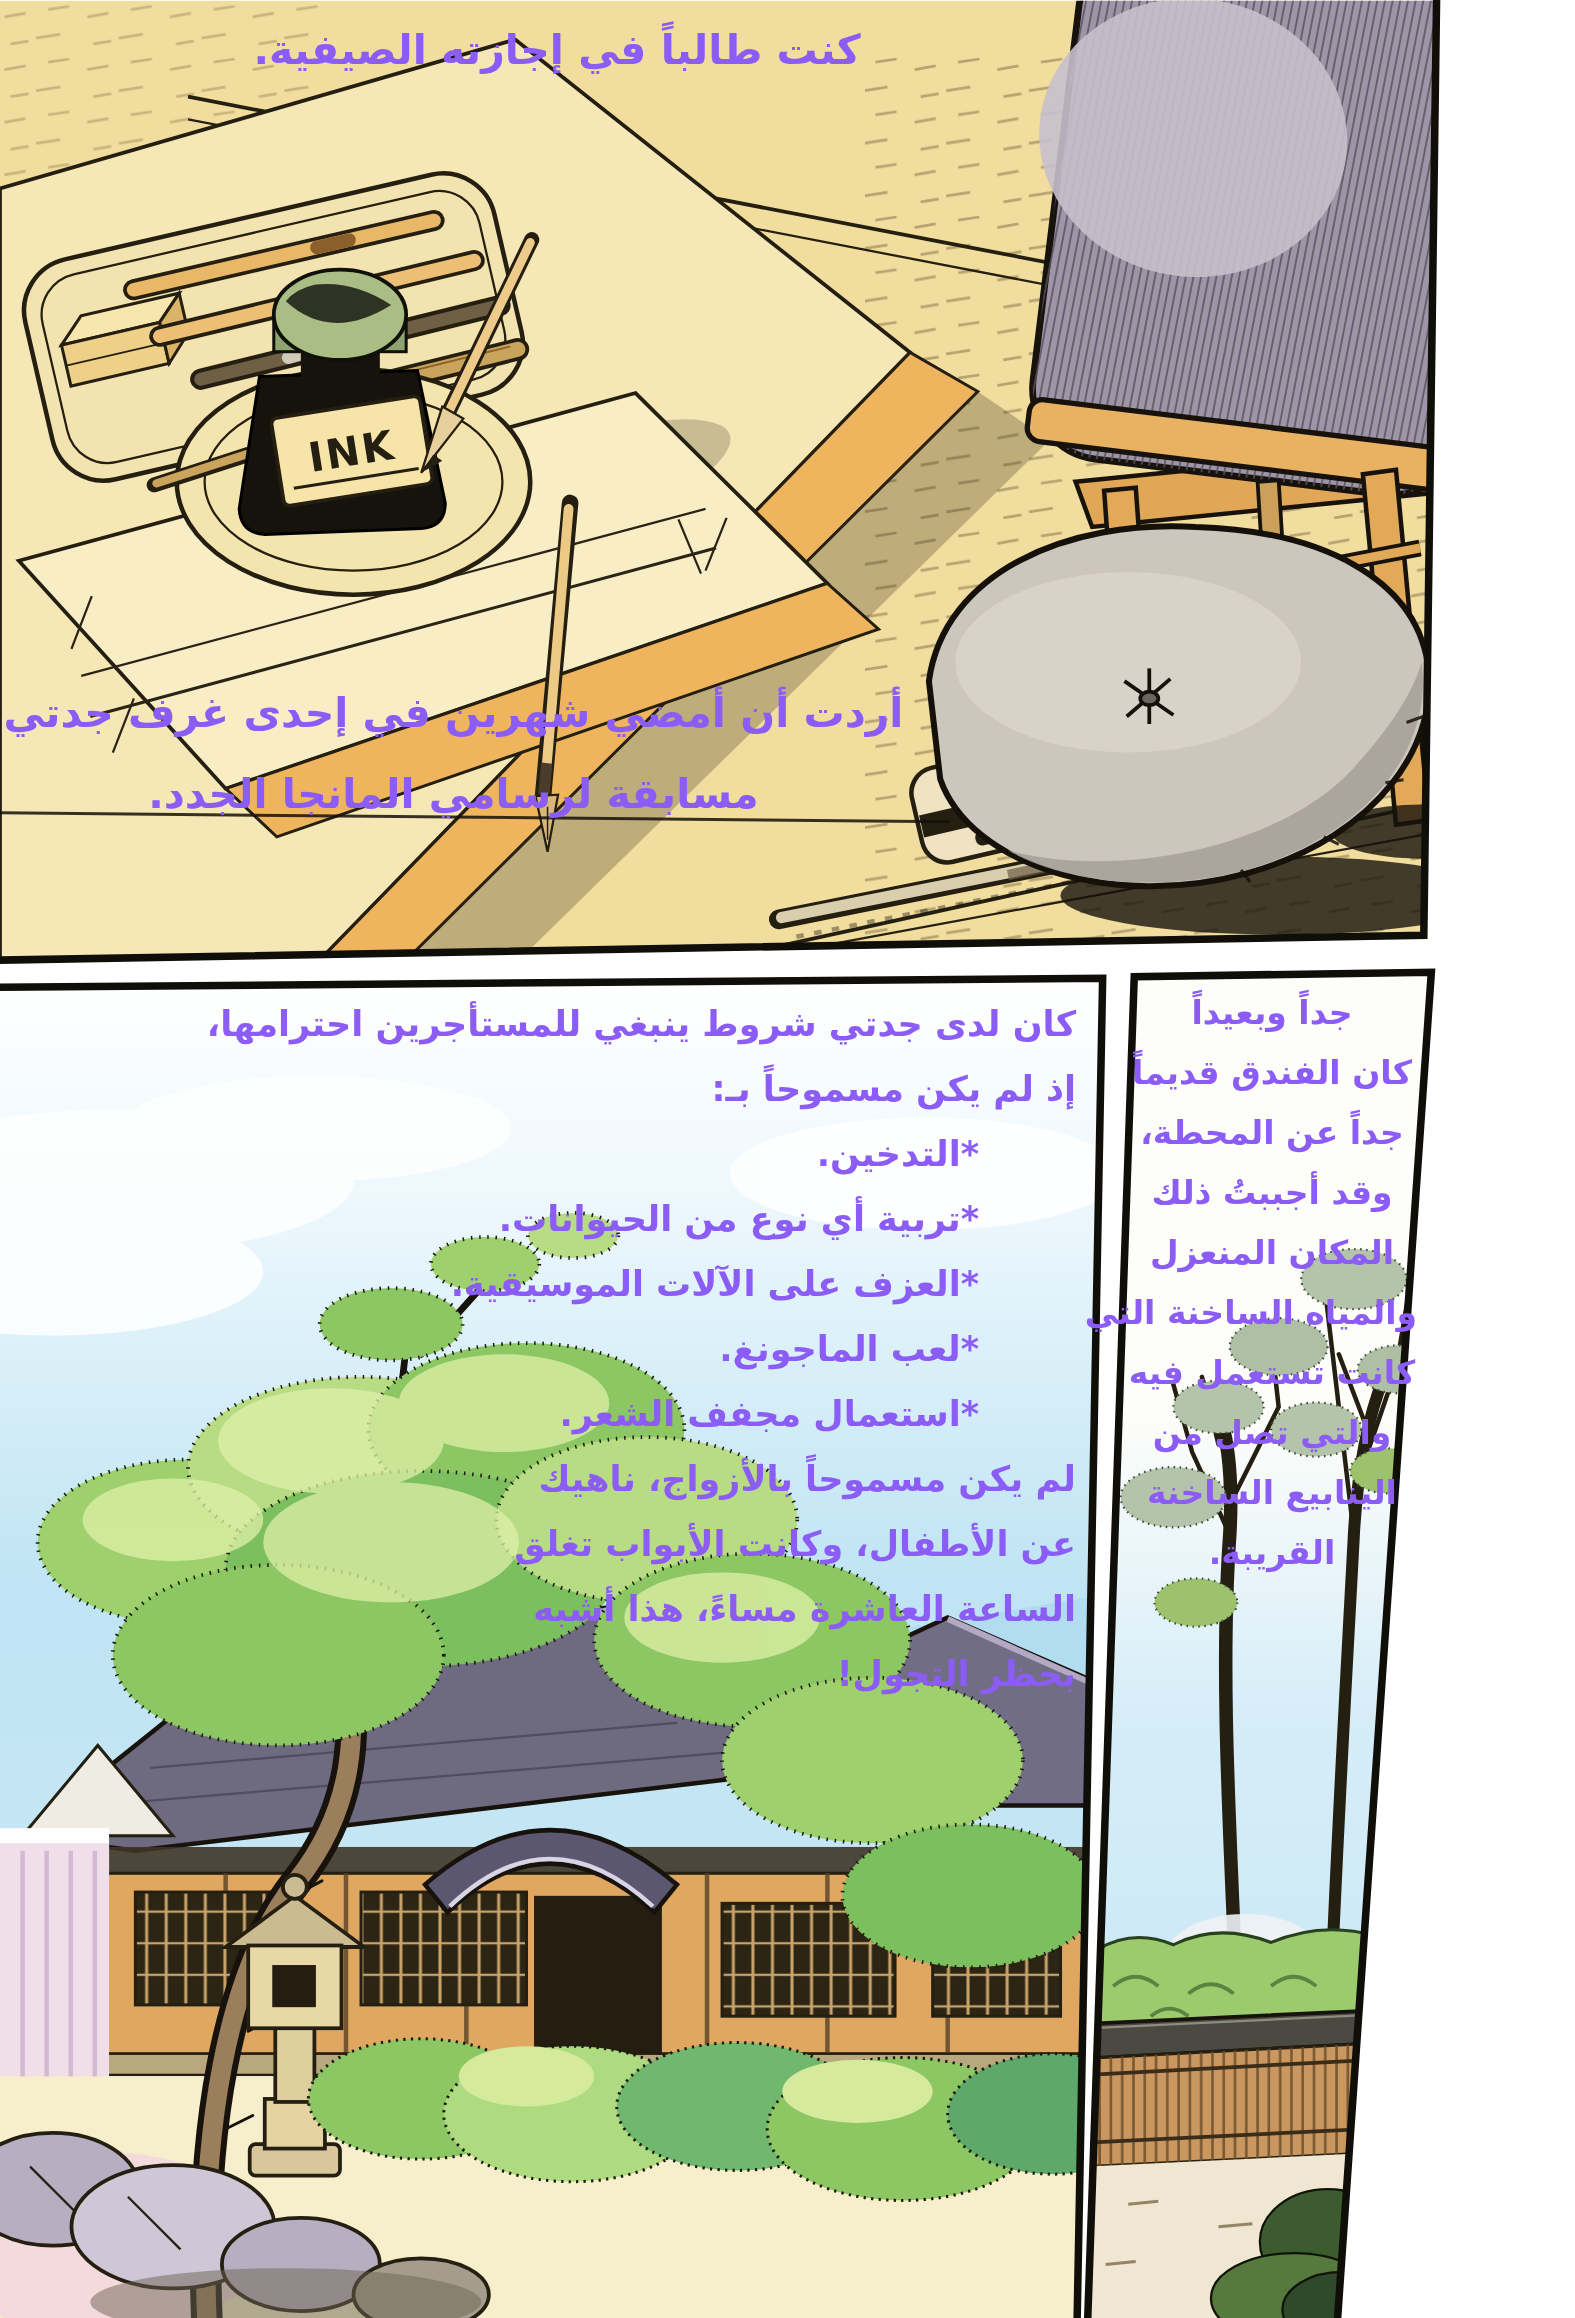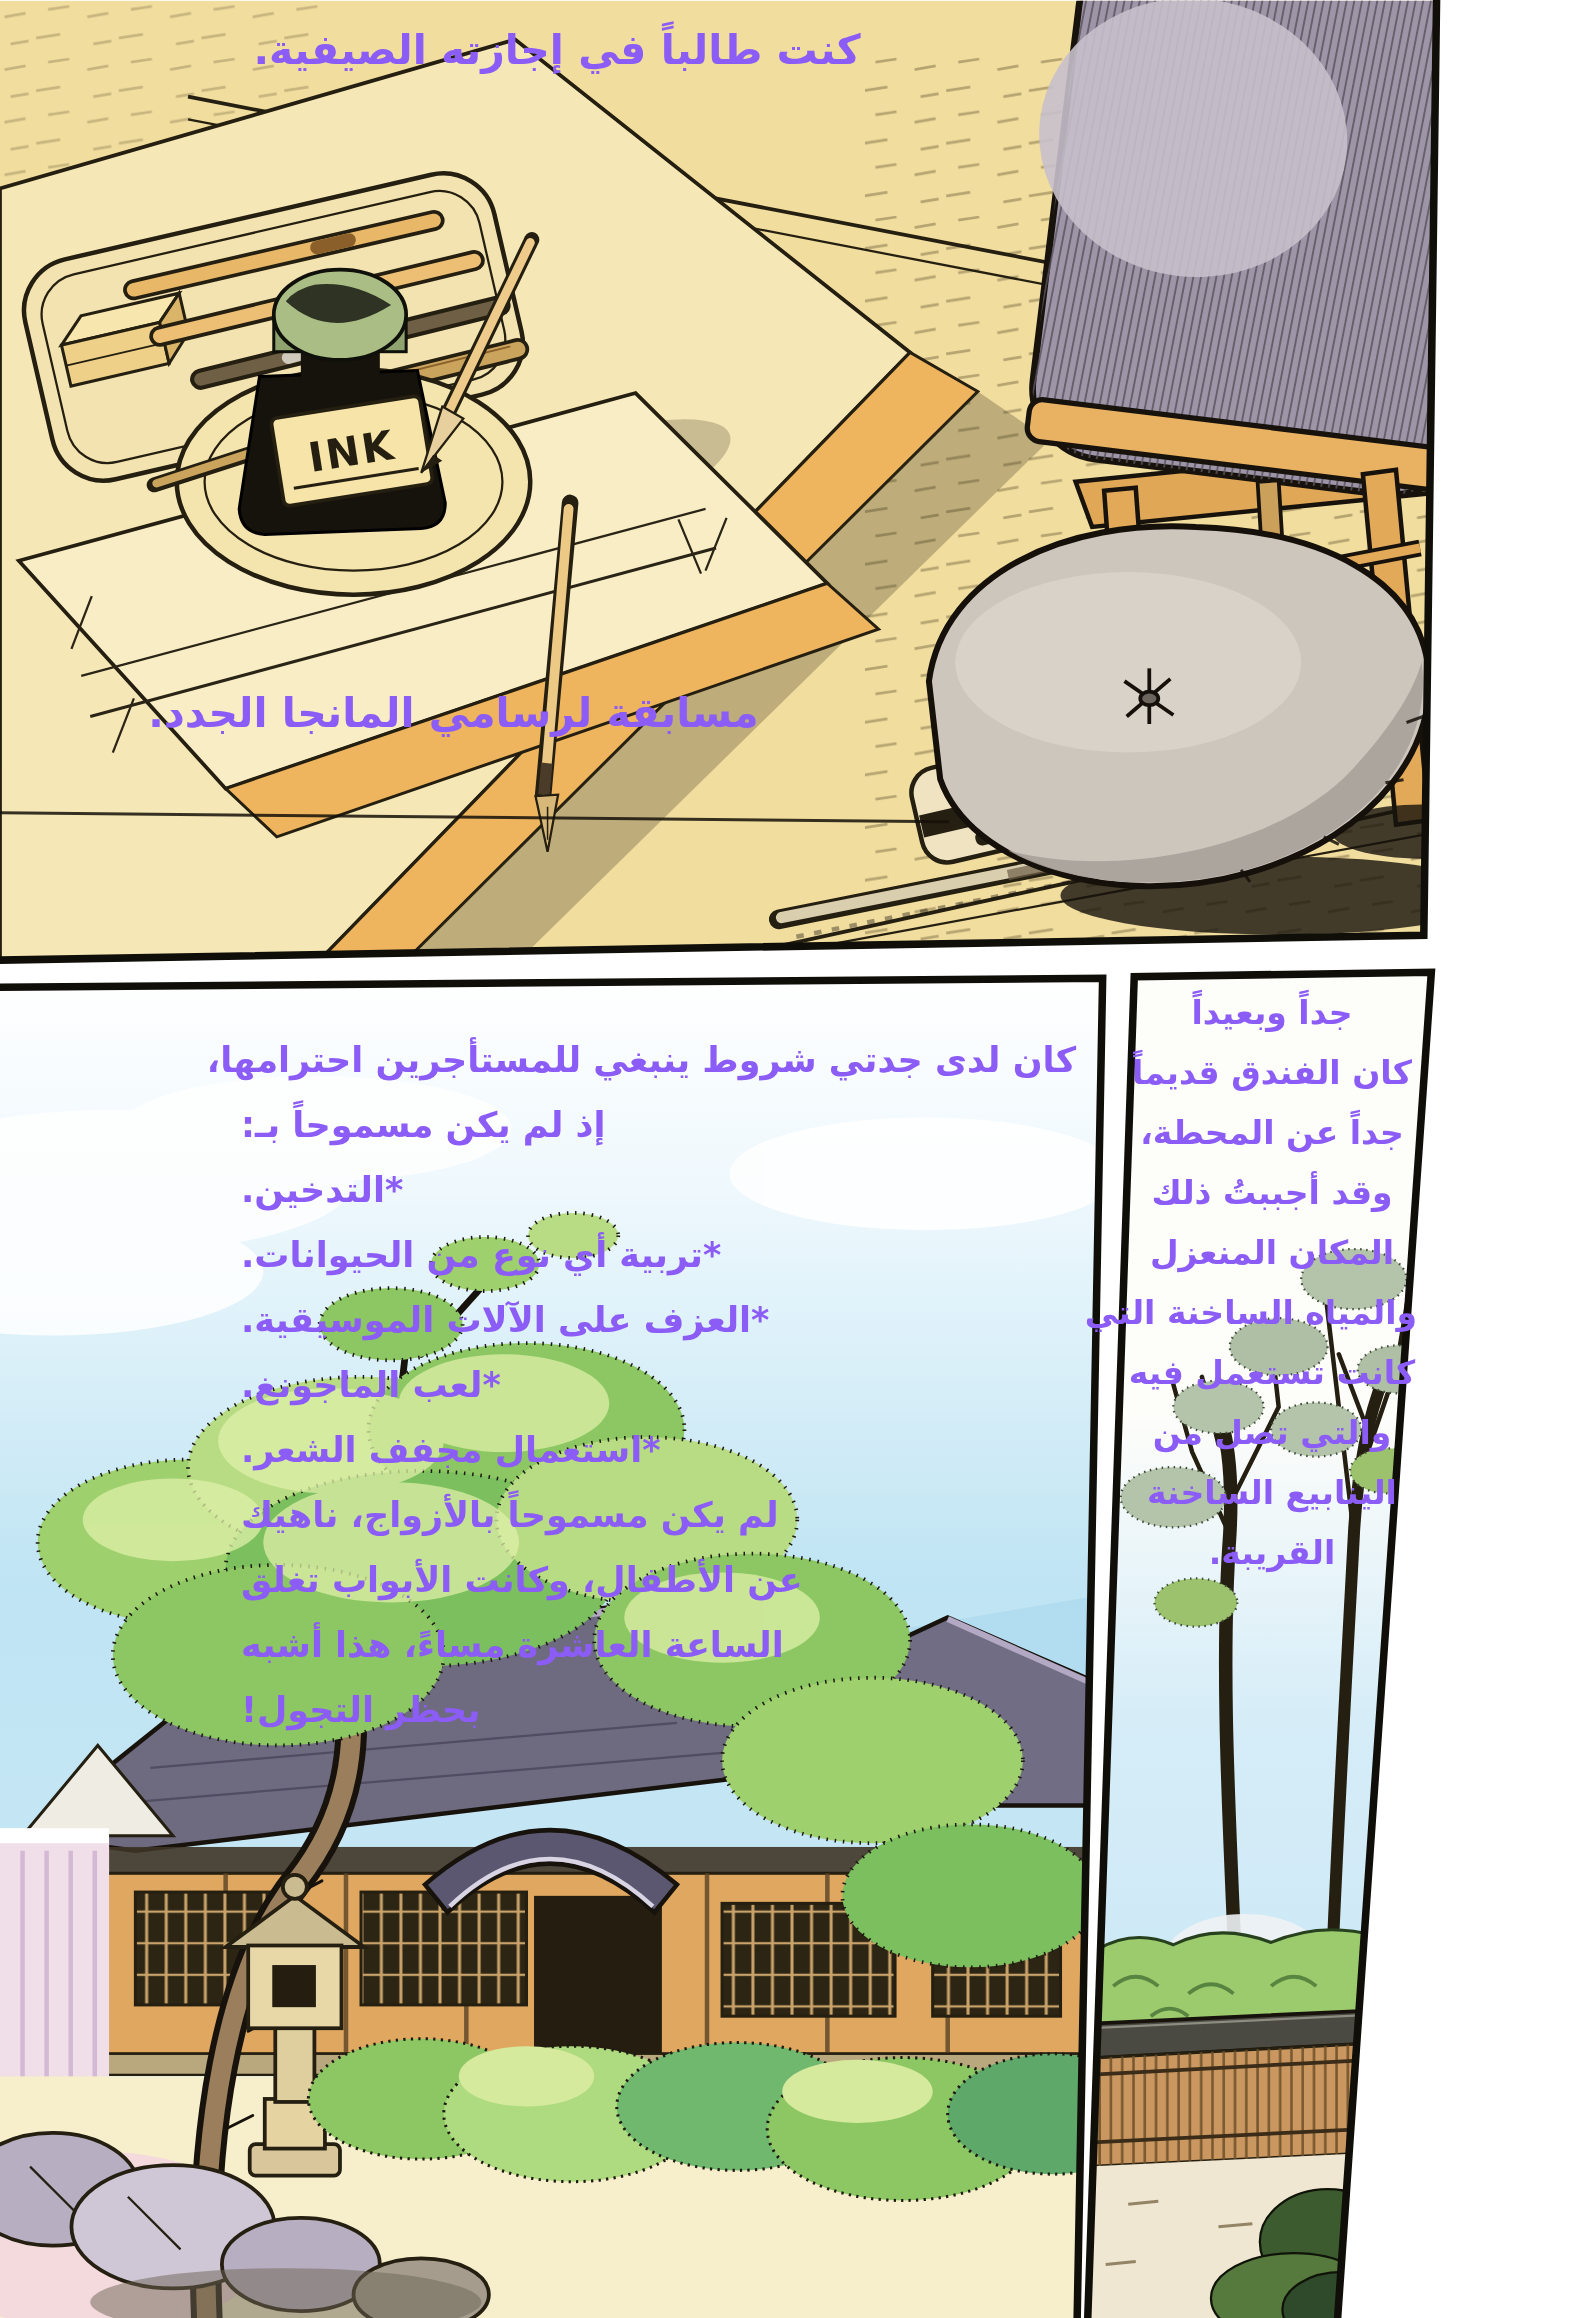--- a/index.html
+++ b/index.html
@@ -4,21 +4,21 @@
 <style>
   html,body{margin:0;padding:0;background:#e9e9e9;}
   #page{position:relative;width:1575px;height:2319px;background:#ffffff;overflow:hidden;
         font-family:"DejaVu Sans",sans-serif;}
   #art{position:absolute;left:0;top:0;}
   .ar{position:absolute;direction:rtl;font-weight:700;color:#8b5cf6;
       font-family:"DejaVu Sans",sans-serif;}
   .ar .ln{white-space:nowrap;}
   .caption-top{left:196px;top:25.6px;width:722px;font-size:41px;text-align:center;}
   .caption-mid{left:0px;top:673px;width:907px;font-size:41px;line-height:81px;text-align:center;}
-  .rules{left:241px;top:1028px;width:835px;font-size:35px;line-height:65px;text-align:left;}
+  .rules{left:241px;top:992px;width:835px;font-size:35px;line-height:65px;text-align:right;}
   .rules .ind{margin-right:97px;}
   .hotel{left:1127px;top:983px;width:290px;font-size:33px;line-height:60px;text-align:center;}
 </style>
 </head>
 <body>
 
 <div id="page">
 
 <svg id="art" width="1575" height="2319" viewBox="0 0 2094 3082">
 <defs>
@@ -388,20 +388,21 @@
   <polyline points="-5,1312 1466,1300 1432,3087"></polyline>
   <polyline points="1446,3087 1508,1298 1903,1292 1778,3087"></polyline>
 </g>
 </svg>
 
 <div class="ar caption-top">
   <div class="ln">كنت طالباً في إجازته الصيفية.</div>
 </div>
 
 <div class="ar caption-mid">
+  <div class="ln">أردت أن أمضي شهرين في إحدى غرف جدتي</div>
   <div class="ln">مسابقة لرسامي المانجا الجدد.</div>
 </div>
 
 <div class="ar rules">
   <div class="ln">كان لدى جدتي شروط ينبغي للمستأجرين احترامها،</div>
   <div class="ln">إذ لم يكن مسموحاً بـ:</div>
   <div class="ln ind">*التدخين.</div>
   <div class="ln ind">*تربية أي نوع من الحيوانات.</div>
   <div class="ln ind">*العزف على الآلات الموسيقية.</div>
   <div class="ln ind">*لعب الماجونغ.</div>

